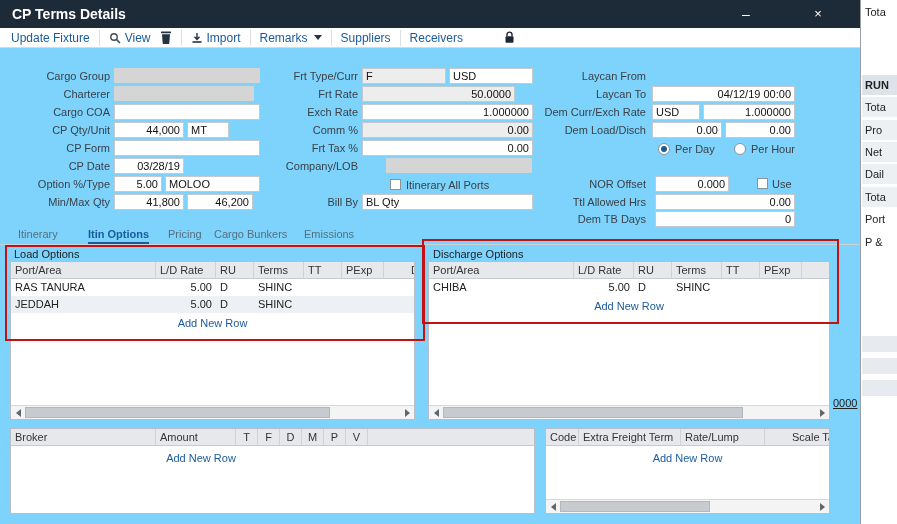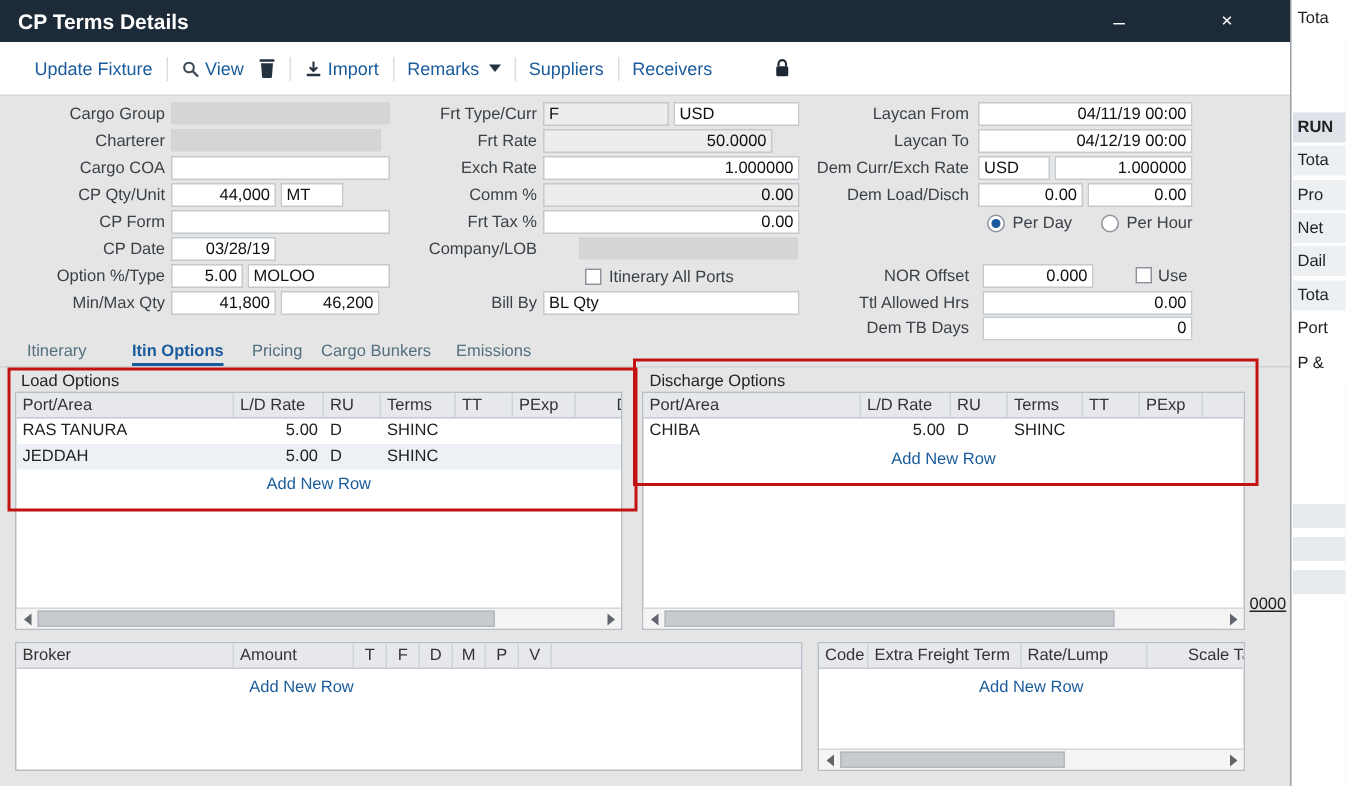--- a/index.html
+++ b/index.html
@@ -1,28 +1,28 @@
 <!DOCTYPE html>
 <html><head>
 <meta charset="utf-8">
 <style>
   * { box-sizing: border-box; }
   html,body { margin:0; padding:0; }
   body { font-family:"Liberation Sans","DejaVu Sans",sans-serif; }
   .screen { position:relative; width:897px; height:524px; background:#fff; overflow:hidden; font-size:11px; color:#222; }
 
-  .dialog { position:absolute; left:0; top:0; width:860px; height:524px; background:#e5e5e5; box-shadow:2px 0 5px rgba(0,0,0,.35); }
+  .dialog { position:absolute; left:0; top:0; width:860px; height:524px; background:#7dd3fc; box-shadow:2px 0 5px rgba(0,0,0,.35); }
 
   .titlebar { position:absolute; left:0; top:0; width:100%; height:28px; background:#1d2a38; }
   .title { position:absolute; left:12px; top:0; line-height:28px; color:#fff; font-size:14px; font-weight:bold; }
   .win-btn { position:absolute; top:0; width:20px; height:28px; line-height:28px; text-align:center; color:#fff; font-size:14px; cursor:default; }
   .win-min { right:104px; }
   .win-close { right:32px; font-size:13px; }
 
-  .toolbar { position:absolute; left:0; top:28px; width:100%; height:36px; background:#fff; border-bottom:1px solid #d7dadd; display:flex; align-items:center; padding-left:23px; gap:9px; }
+  .toolbar { position:absolute; left:0; top:28px; width:100%; height:20px; background:#fff; border-bottom:1px solid #d7dadd; display:flex; align-items:center; padding-left:11px; gap:9px; }
   .tb-link { color:#1a5b9c; font-size:12px; text-decoration:none; display:flex; align-items:center; gap:4px; cursor:pointer; white-space:nowrap; }
   .tb-icon { display:inline-flex; align-items:center; }
   .sep { width:1px; height:16px; background:#dcdfe2; }
   .caret { width:0; height:0; border-left:4px solid transparent; border-right:4px solid transparent; border-top:5px solid #253240; margin-left:2px; }
 
   .lbl { position:absolute; text-align:right; color:#3a4148; line-height:15px; white-space:nowrap; }
   .fld { position:absolute; height:16px; line-height:14px; border:1px solid #c4c9ce; background:#fff; padding:0 3px; color:#111; white-space:nowrap; overflow:hidden; }
   .fld.ro { background:#ededee; }
   .fld.tr { text-align:right; }
   .redact { position:absolute; height:15px; background:#d5d5d6; border-radius:1px; }
@@ -175,21 +175,20 @@
     <div class="lbl" style="left:266px;top:159px;width:92px">Company/LOB</div>
     <div class="redact" style="left:386px;top:158px;width:146px"></div>
 
     <span class="cb" style="left:390px;top:179px"></span>
     <span class="ctl-lbl" style="left:406px;top:178px">Itinerary All Ports</span>
 
     <div class="lbl" style="left:266px;top:195px;width:92px">Bill By</div>
     <div class="fld" style="left:362px;top:194px;width:171px">BL Qty</div>
 
     <div class="lbl" style="left:540px;top:69px;width:106px">Laycan From</div>
-    <div class="fld tr" style="left:652px;top:68px;width:143px">04/11/19 00:00</div>
 
     <div class="lbl" style="left:540px;top:87px;width:106px">Laycan To</div>
     <div class="fld tr" style="left:652px;top:86px;width:143px">04/12/19 00:00</div>
 
     <div class="lbl" style="left:540px;top:105px;width:106px">Dem Curr/Exch Rate</div>
     <div class="fld" style="left:652px;top:104px;width:48px">USD</div>
     <div class="fld tr" style="left:703px;top:104px;width:92px">1.000000</div>
 
     <div class="lbl" style="left:540px;top:123px;width:106px">Dem Load/Disch</div>
     <div class="fld tr" style="left:652px;top:122px;width:70px">0.00</div>

